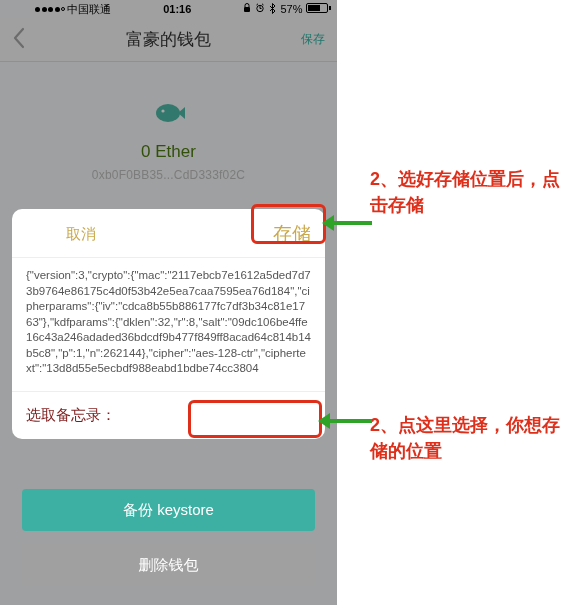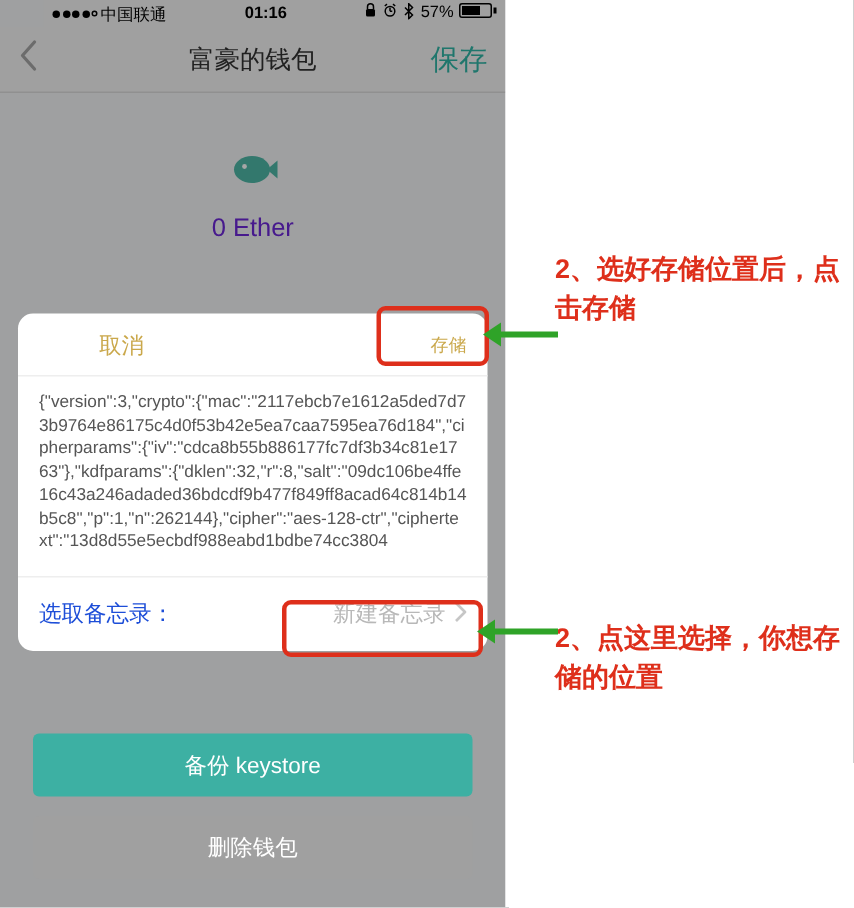--- a/index.html
+++ b/index.html
@@ -46,31 +46,31 @@
   }
   .nav-title {
     position: absolute;
     left: 0; right: 0;
     text-align: center;
     font-size: 17px;
     color: #333;
     pointer-events: none;
   }
   .nav-back svg { stroke: #a6a6a6; }
-  .nav-save { color: #30b6a6; font-size: 19px; font-family: Liberation Mono, monospace; }
+  .nav-save { color: #30b6a6; font-size: 12px; font-family: Liberation Mono, monospace; }
   .content {
     padding-top: 38px;
     text-align: center;
   }
   .fish {
     width: 34px; height: 26px;
     margin: 0 auto 16px;
     display: flex; align-items: center; justify-content: center;
   }
-  .balance { font-size: 17px; color: #6d28d9; margin-bottom: 6px; }
+  .balance { font-size: 17px; color: #4d7c0f; margin-bottom: 6px; }
   .address { font-size: 12px; color: #bfbfbf; letter-spacing: 0.2px; }
   .overlay {
     position: absolute;
     top: 0; left: 0; right: 0; bottom: 0;
     background: rgba(0,0,0,0.35);
   }
   .sheet {
     position: absolute;
     left: 12px; right: 12px;
     top: 209px;
@@ -79,38 +79,38 @@
     overflow: visible;
   }
   .sheet-header {
     display: flex;
     justify-content: space-between;
     align-items: center;
     padding: 12px 14px 10px;
     margin-left: 40px;
   }
   .sheet-cancel { color: #caa84b; font-size: 15px; }
-  .sheet-store { color: #caa84b; font-size: 12px; font-weight: 500; }
+  .sheet-store { color: #caa84b; font-size: 19px; font-weight: 500; }
   .json-body {
     border-top: 1px solid #eee;
     padding: 10px 14px 14px;
     color: #555;
     font-size: 11.5px;
     line-height: 1.35;
     word-break: break-all;
     font-family: -apple-system, Arial, sans-serif;
   }
   .memo-row {
     border-top: 1px solid #eee;
     display: flex;
     justify-content: space-between;
     align-items: center;
     padding: 14px 14px;
   }
-  .memo-label { font-size: 15px; color: #1d4ed8; }
+  .memo-label { font-size: 15px; color: #7f1d1d; }
   .memo-value {
     display: flex; align-items: center; gap: 6px;
     color: #b8b8b8; font-size: 15px;
   }
   .chev { font-size: 18px; color: #c6c6c6; }
   .red-box {
     position: absolute;
     border: 3px solid #de2f1b;
     border-radius: 6px;
     pointer-events: none;
@@ -220,40 +220,33 @@
 
   <div class="content">
     <div class="fish">
       <svg width="34" height="26" viewBox="0 0 34 26">
         <ellipse cx="16" cy="13" rx="12" ry="9" fill="#4fb8a8"></ellipse>
         <path d="M26 13 L33 7 L33 19 Z" fill="#4fb8a8"></path>
         <circle cx="11" cy="11" r="1.6" fill="#fff"></circle>
       </svg>
     </div>
     <div class="balance">0 Ether</div>
+    <div class="address">0xb0F0BB35...CdD333f02C</div>
   </div>
 
   <div class="overlay"></div>
 
   <div class="sheet">
     <div class="sheet-header">
       <span class="sheet-cancel">取消</span>
       <span class="sheet-store">存储</span>
     </div>
     <div class="json-body">{"version":3,"crypto":{"mac":"2117ebcb7e1612a5ded7d73b9764e86175c4d0f53b42e5ea7caa7595ea76d184","cipherparams":{"iv":"cdca8b55b886177fc7df3b34c81e1763"},"kdfparams":{"dklen":32,"r":8,"salt":"09dc106be4ffe16c43a246adaded36bdcdf9b477f849ff8acad64c814b14b5c8","p":1,"n":262144},"cipher":"aes-128-ctr","ciphertext":"13d8d55e5ecbdf988eabd1bdbe74cc3804</div>
     <div class="memo-row">
       <span class="memo-label">选取备忘录：</span>
-      <span class="memo-value">
-        <span>新建备忘录</span>
-        <span class="chev">
-          <svg width="8" height="14" viewBox="0 0 8 14">
-              <polyline points="1,1 7,7 1,13" stroke="#c6c6c6" stroke-width="1.8" fill="none"></polyline>
-            </svg>
-        </span>
-      </span>
     </div>
   </div>
 
   <div class="btn backup">
     <span>备份 keystore</span>
   </div>
   <div class="btn delete">
     <span>删除钱包</span>
   </div>
 

